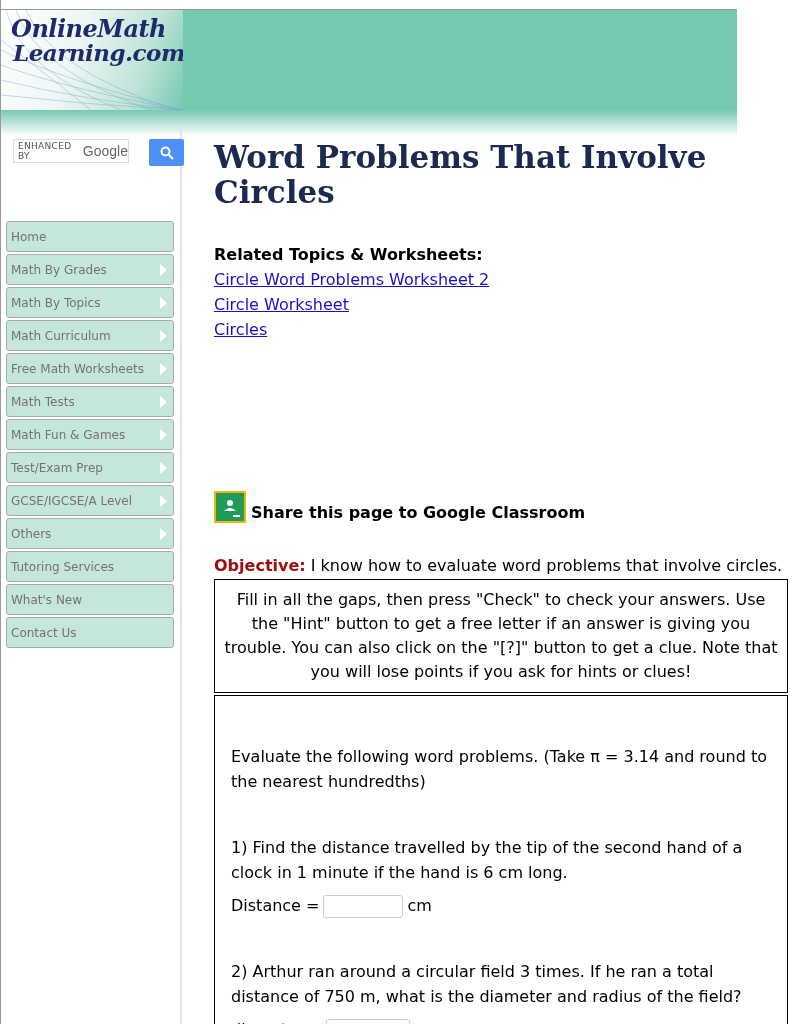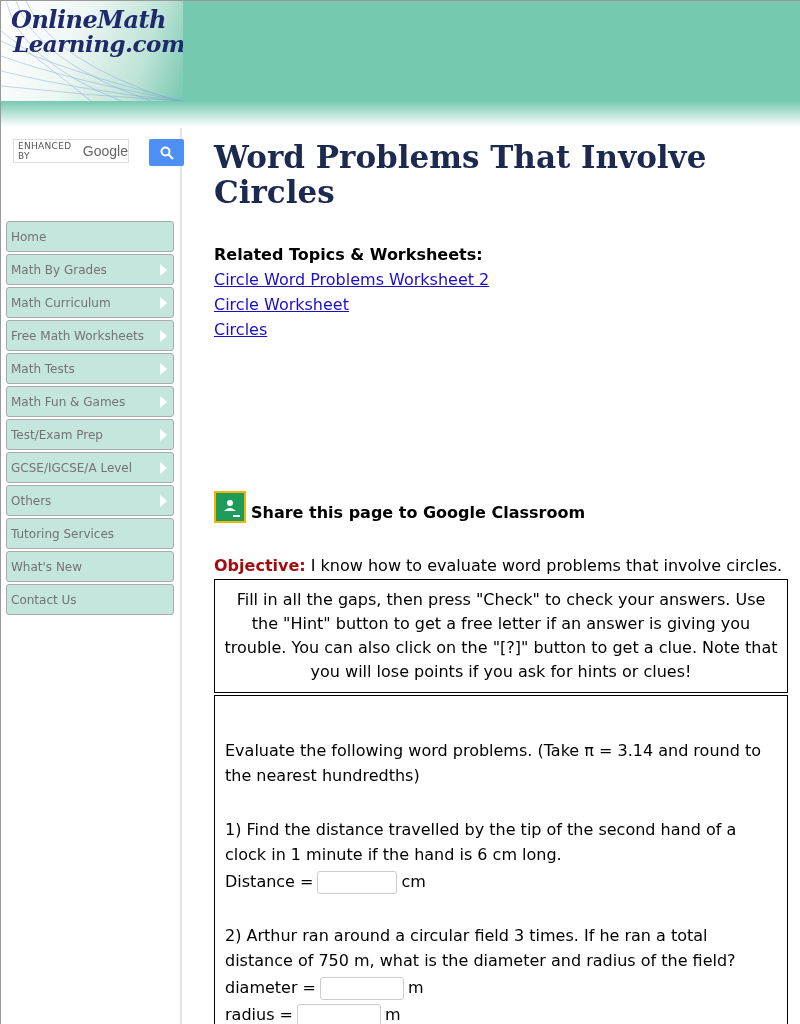--- a/index.html
+++ b/index.html
@@ -4,21 +4,21 @@
 <style>
   html, body { margin: 0; padding: 0; }
   body {
     width: 800px; height: 1024px; overflow: hidden; position: relative;
     background: #ffffff;
     font-family: "DejaVu Sans", sans-serif;
     border-left: 1px solid #999;
     box-sizing: border-box;
   }
   .header {
-    position: absolute; left: 0; top: 0; width: 800px; height: 128px;
+    position: absolute; left: 0; top: 9px; width: 736px; height: 128px;
     background: linear-gradient(to bottom, #76c9b1 0px, #76c9b1 100px, #ffffff 126px);
     border-top: 1px solid #999;
     box-sizing: border-box;
   }
   .logo {
     position: absolute; left: 0; top: 0; width: 182px; height: 100px;
     background: linear-gradient(110deg, #ffffff 0%, #eef7f4 40%, #bfe3d7 75%, #76c9b1 100%);
     overflow: hidden;
   }
   .logo svg { position: absolute; left: 0; top: 0; }
@@ -75,21 +75,21 @@
   .instructions {
     position: absolute; left: 213px; top: 579px; width: 574px; height: 114px;
     border: 1px solid #000; box-sizing: border-box; text-align: center;
     font-size: 16px; line-height: 24px; padding: 8px 6px;
   }
   .quiz {
     position: absolute; left: 213px; top: 695px; width: 574px; height: 340px;
     border: 1px solid #000; box-sizing: border-box; padding: 40px 8px 0 8px;
     font-size: 16px; line-height: 25px;
   }
-  .quiz p { margin: 2px; }
+  .quiz p { margin: 8px; }
   .gap { height: 25px; }
   .answer-input {
     width: 80px; height: 23px; border: 1px solid #ccc; border-radius: 3px; box-sizing: border-box;
     vertical-align: middle; margin: 0 4px; font-size: 14px;
   }
 </style>
 </head>
 <body>
 
 <div class="header">
@@ -126,20 +126,24 @@
 
 <div class="menu">
   <div class="menu-item">
       <span>Home</span>
     </div>
   <div class="menu-item">
       <span>Math By Grades</span>
       <span class="arrow"></span>
     </div>
   <div class="menu-item">
+      <span>Math By Topics</span>
+      <span class="arrow"></span>
+    </div>
+  <div class="menu-item">
       <span>Math Curriculum</span>
       <span class="arrow"></span>
     </div>
   <div class="menu-item">
       <span>Free Math Worksheets</span>
       <span class="arrow"></span>
     </div>
   <div class="menu-item">
       <span>Math Tests</span>
       <span class="arrow"></span>

